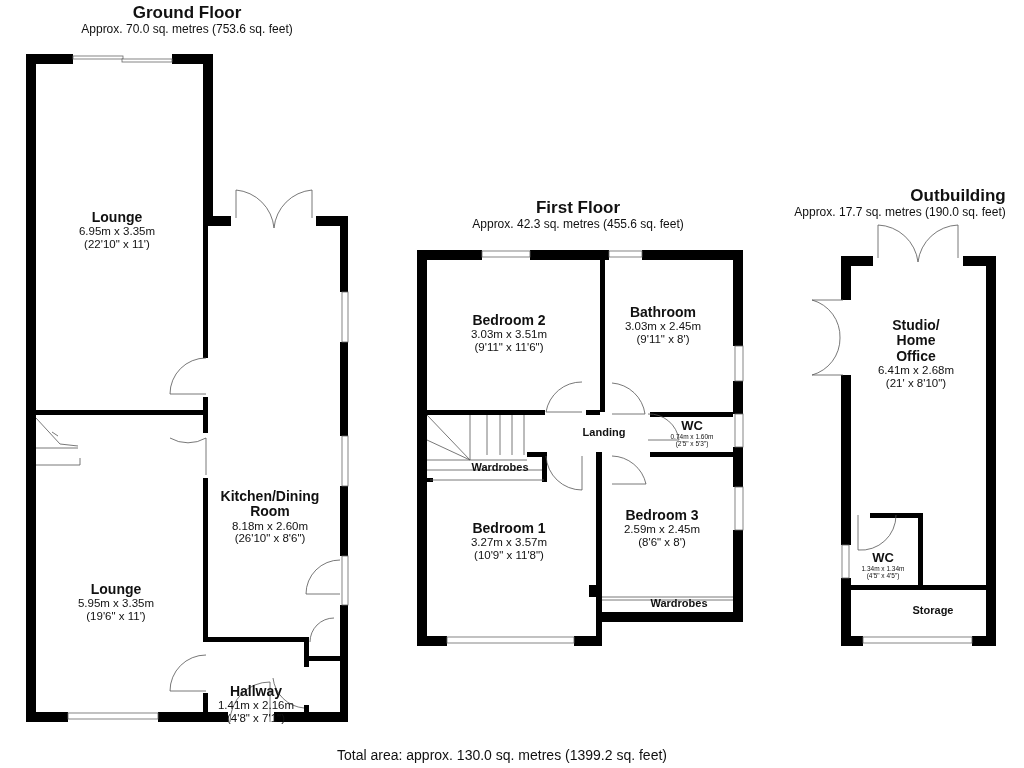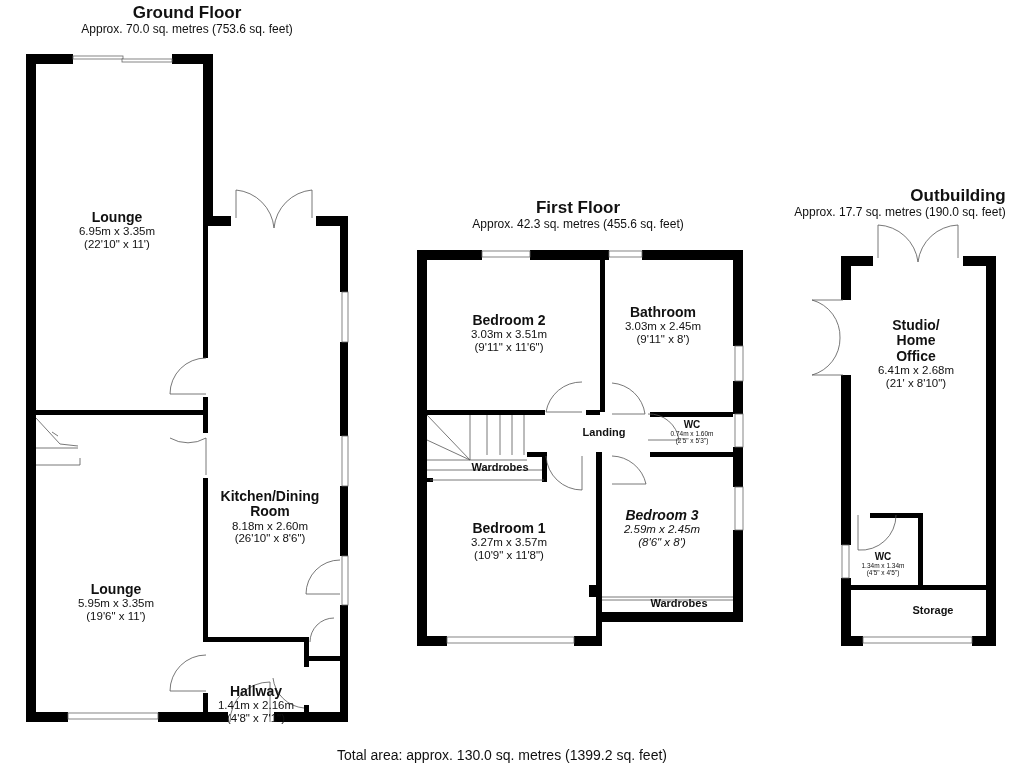--- a/index.html
+++ b/index.html
@@ -6,21 +6,21 @@
     body { width: 1024px; height: 768px; position: relative; overflow: hidden; font-family: "Liberation Sans", sans-serif; color: #111; }
     svg { position: absolute; left: 0; top: 0; }
     .wall { fill: #000; }
     .thin { fill: none; stroke: #555; stroke-width: 0.8; }
     .win { fill: #fff; stroke: #666; stroke-width: 0.8; }
     .lbl { position: absolute; text-align: center; white-space: nowrap; transform: translateX(-50%); line-height: 1.1; }
     .ftitle { font-weight: bold; font-size: 17px; }
     .fsub { font-size: 12px; }
     .rname { font-weight: bold; font-size: 14px; }
     .rdim { font-size: 11.5px; }
-    .sname { font-weight: bold; font-size: 10px; }
+    .sname { font-weight: bold; font-size: 13px; }
     .sdim { font-size: 6.5px; }
     .mname { font-weight: bold; font-size: 11px; padding-left: 32px; }
     .total { font-size: 14px; }
   </style>
 </head>
 <body>
 
 <svg width="1024" height="768" viewBox="0 0 1024 768">
 
   <g>
@@ -201,21 +201,21 @@
   <div class="sdim">(2'5" x 5'3")</div>
 </div>
 <div class="lbl" style="left:484px;top:461px;">
   <div class="mname">Wardrobes</div>
 </div>
 <div class="lbl" style="left:509px;top:521px;">
   <div class="rname">Bedroom 1</div>
   <div class="rdim">3.27m x 3.57m</div>
   <div class="rdim">(10'9" x 11'8")</div>
 </div>
-<div class="lbl" style="left:662px;top:508px;font-style:italic;">
+<div class="lbl" style="left:662px;top:508px;">
   <div class="rname">Bedroom 3</div>
   <div class="rdim">2.59m x 2.45m</div>
   <div class="rdim">(8'6" x 8')</div>
 </div>
 <div class="lbl" style="left:663px;top:597px;">
   <div class="mname">Wardrobes</div>
 </div>
 
 <div class="lbl" style="left:916px;top:318px;">
   <div class="rname">Studio/</div>

